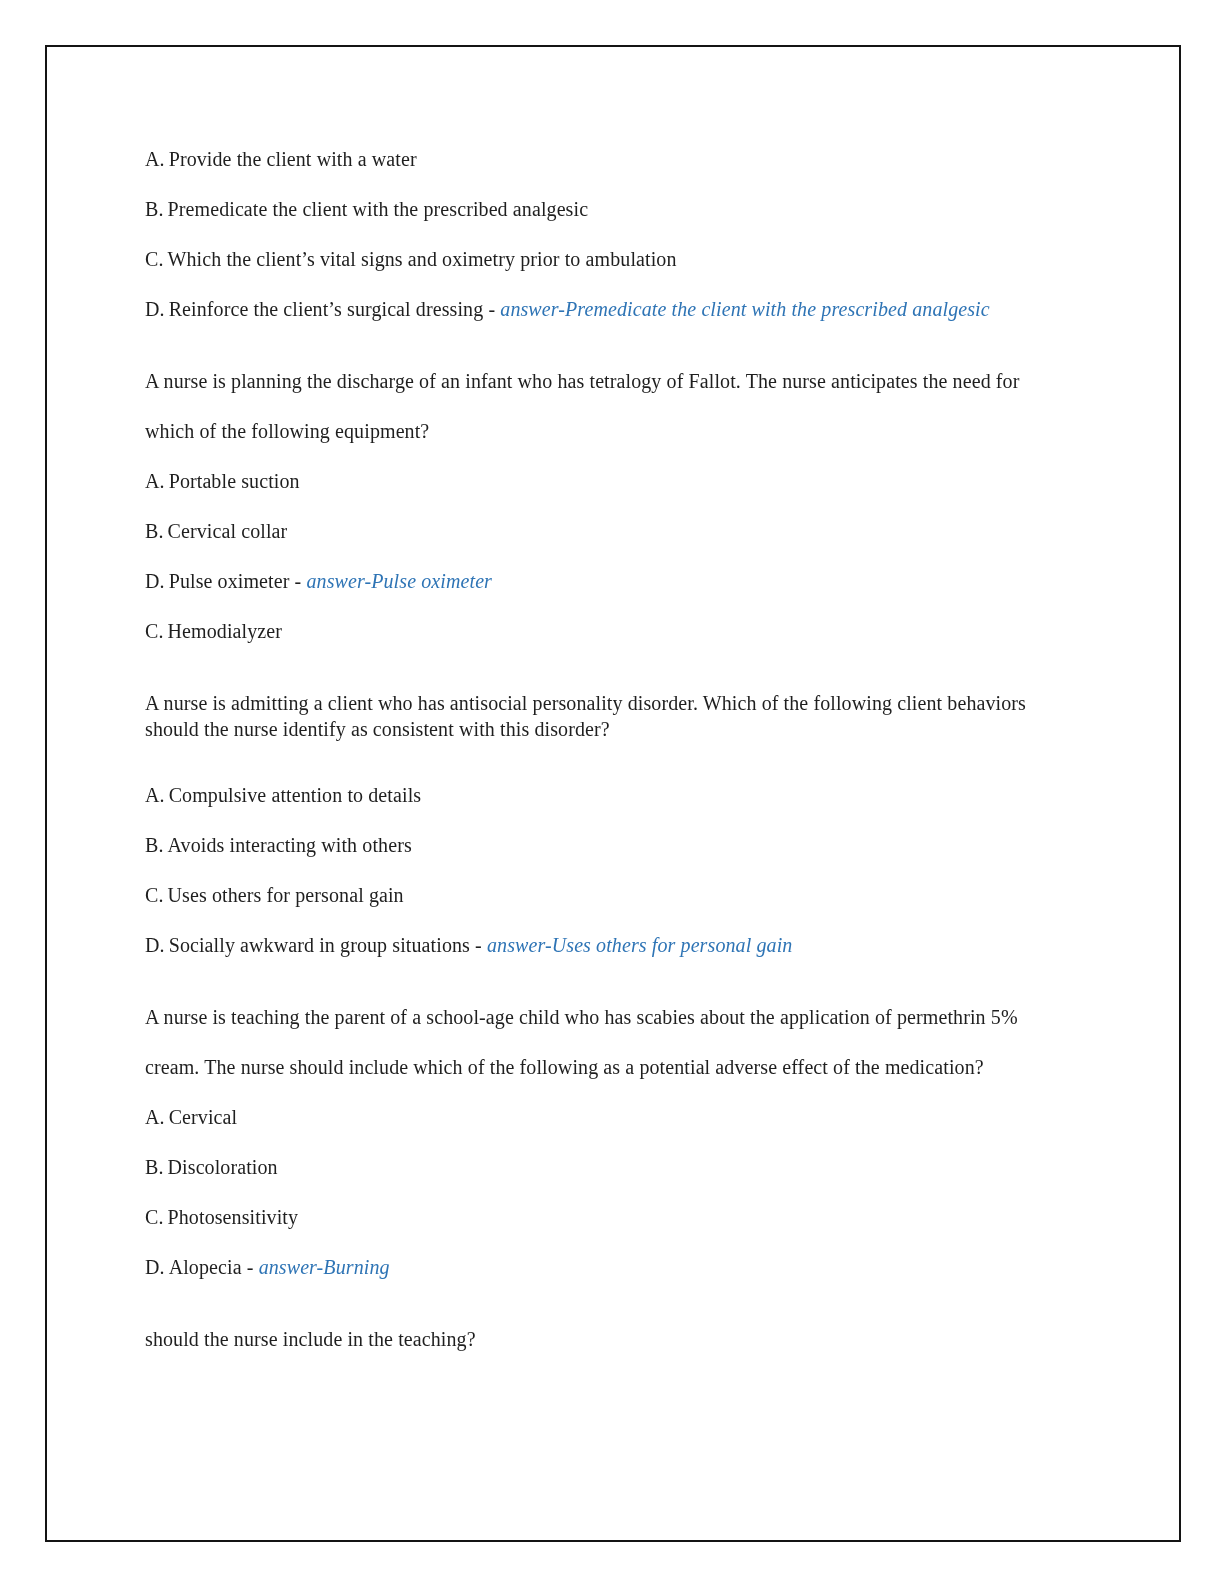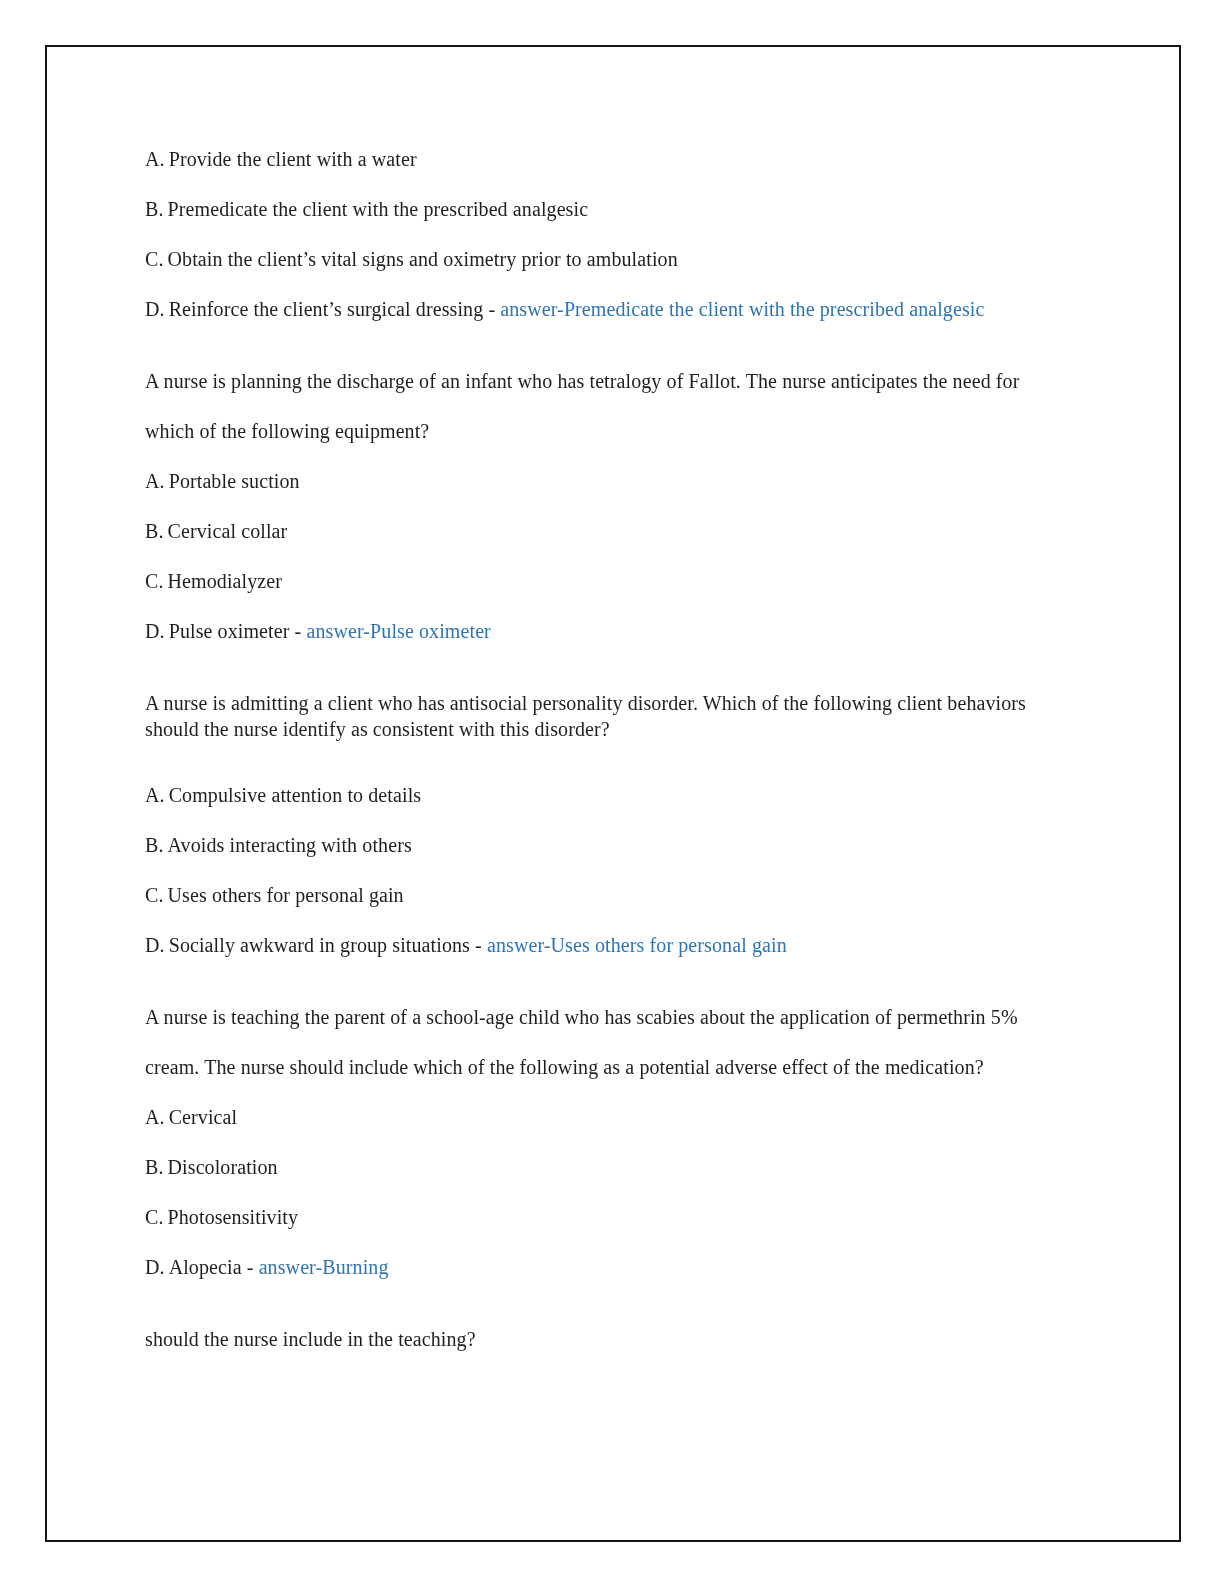--- a/index.html
+++ b/index.html
@@ -46,61 +46,62 @@
   .stem.tight {
     margin-bottom: 42px;
   }
   .option {
     margin-bottom: 26px;
     white-space: nowrap;
   }
   .opt-label { margin-right: 4px; }
   .answer {
     color: #2e74b5;
+    font-style: italic;
   }
 </style>
 </head>
 <body>
 
 <div class="page-border">
   <div class="content">
 
     <section class="question">
       <div class="option">
         <span class="opt-label">A.</span><span class="opt-text">Provide the client with a water</span>
       </div>
       <div class="option">
         <span class="opt-label">B.</span><span class="opt-text">Premedicate the client with the prescribed analgesic</span>
       </div>
       <div class="option">
-        <span class="opt-label">C.</span><span class="opt-text">Obtain the client’s vital signs and oximetry prior to ambulation</span>
+        <span class="opt-label">C.</span><span class="opt-text">Which the client’s vital signs and oximetry prior to ambulation</span>
       </div>
       <div class="option">
         <span class="opt-label">D.</span><span class="opt-text">Reinforce the client’s surgical dressing -</span>
         <span class="answer">answer-Premedicate the client with the prescribed analgesic</span>
       </div>
     </section>
 
     <section class="question">
       <div class="stem">
         <div class="stem-line">A nurse is planning the discharge of an infant who has tetralogy of Fallot. The nurse anticipates the need for</div>
         <div class="stem-line">which of the following equipment?</div>
       </div>
       <div class="option">
         <span class="opt-label">A.</span><span class="opt-text">Portable suction</span>
       </div>
       <div class="option">
         <span class="opt-label">B.</span><span class="opt-text">Cervical collar</span>
       </div>
       <div class="option">
-        <span class="opt-label">C.</span><span class="opt-text">Hemodialyzer</span>
+        <span class="opt-label">D.</span><span class="opt-text">Pulse oximeter -</span>
+        <span class="answer">answer-Pulse oximeter</span>
       </div>
       <div class="option">
-        <span class="opt-label">D.</span><span class="opt-text">Pulse oximeter -</span>
-        <span class="answer">answer-Pulse oximeter</span>
+        <span class="opt-label">C.</span><span class="opt-text">Hemodialyzer</span>
       </div>
     </section>
 
     <section class="question">
       <div class="stem tight">
         <div class="stem-line">A nurse is admitting a client who has antisocial personality disorder. Which of the following client behaviors</div>
         <div class="stem-line">should the nurse identify as consistent with this disorder?</div>
       </div>
       <div class="option">
         <span class="opt-label">A.</span><span class="opt-text">Compulsive attention to details</span>

